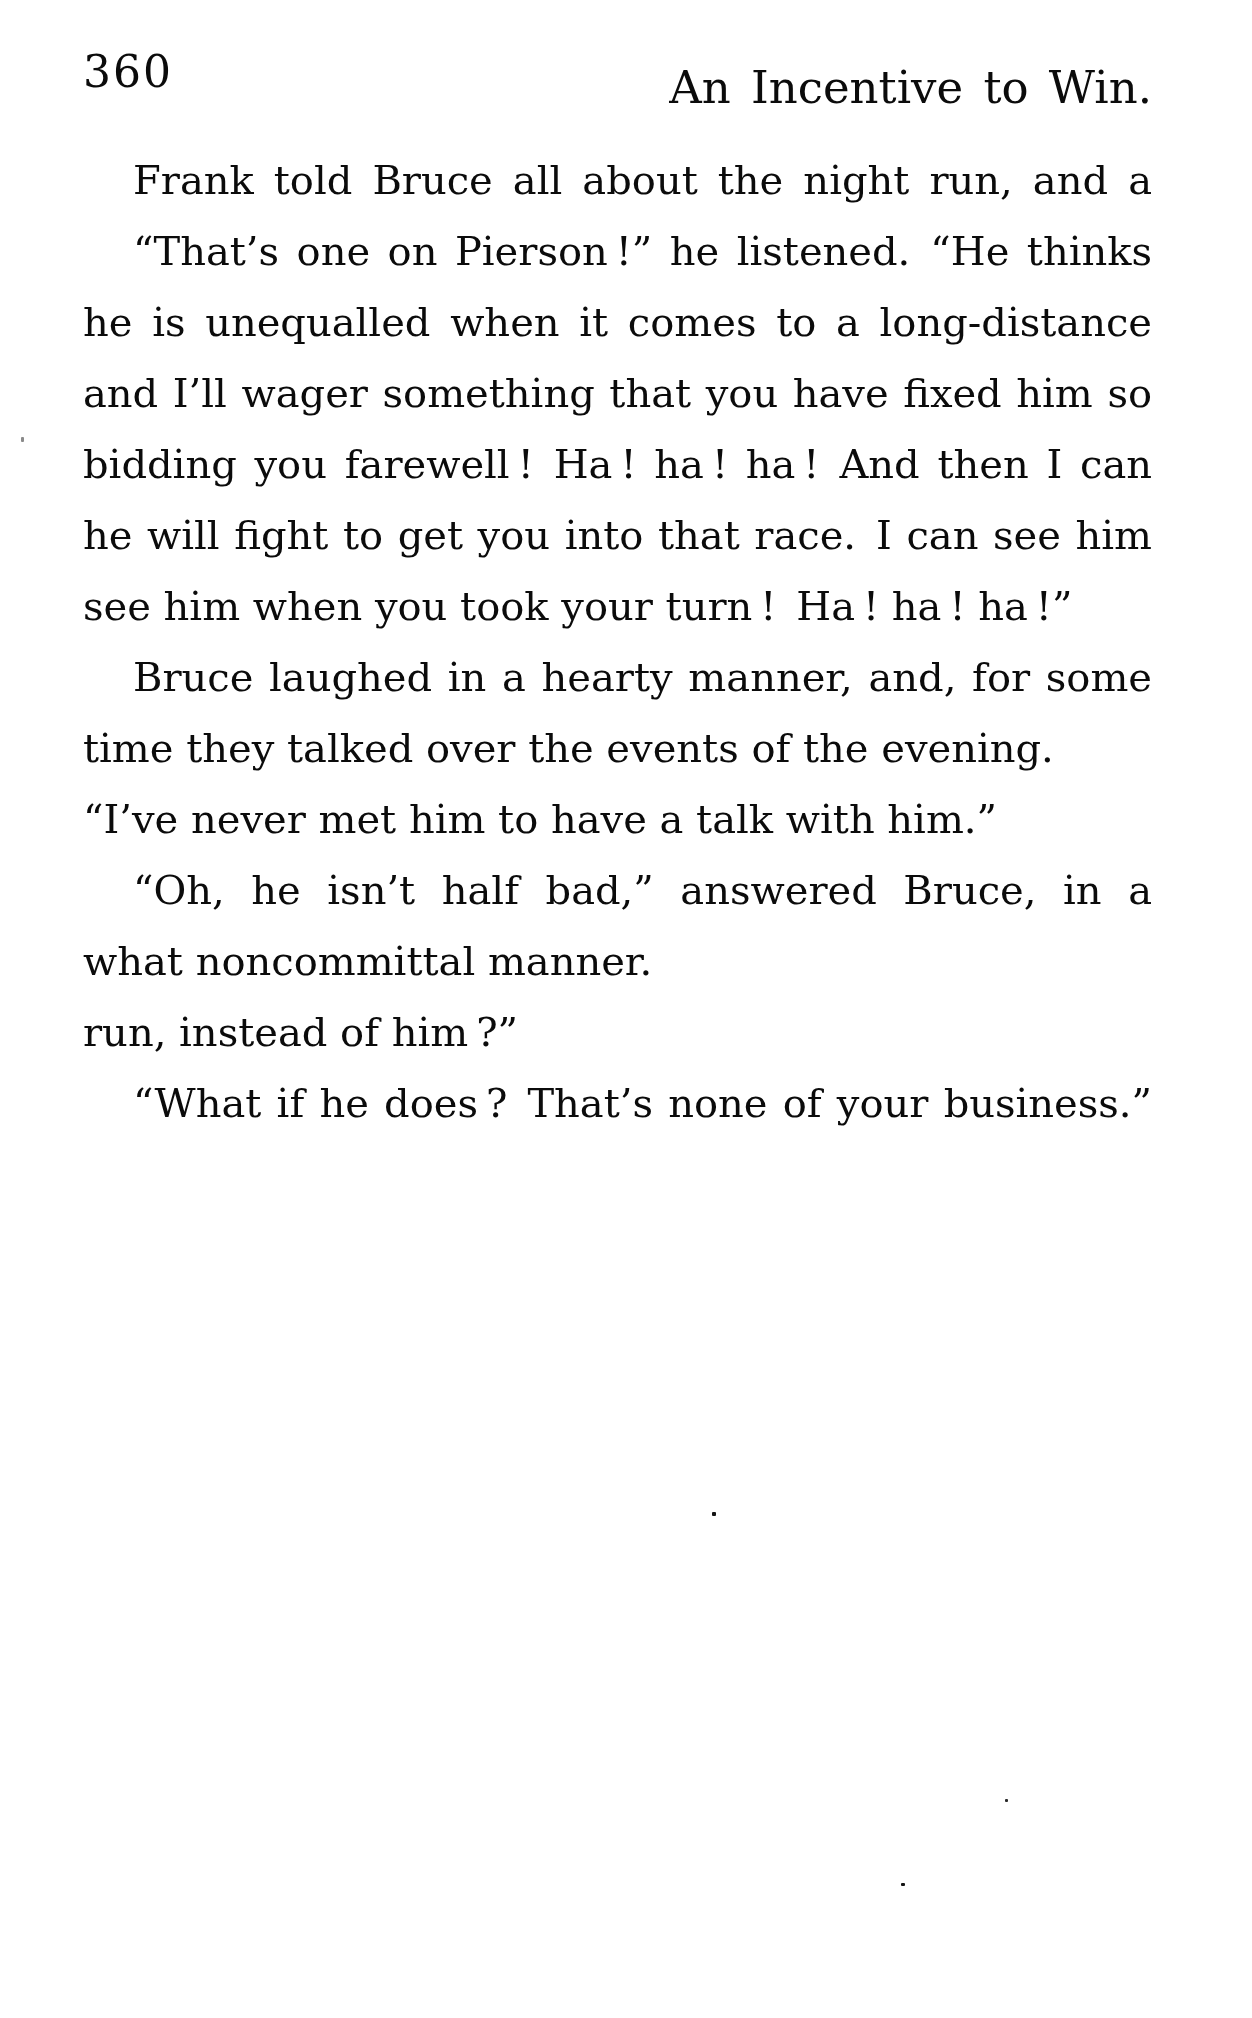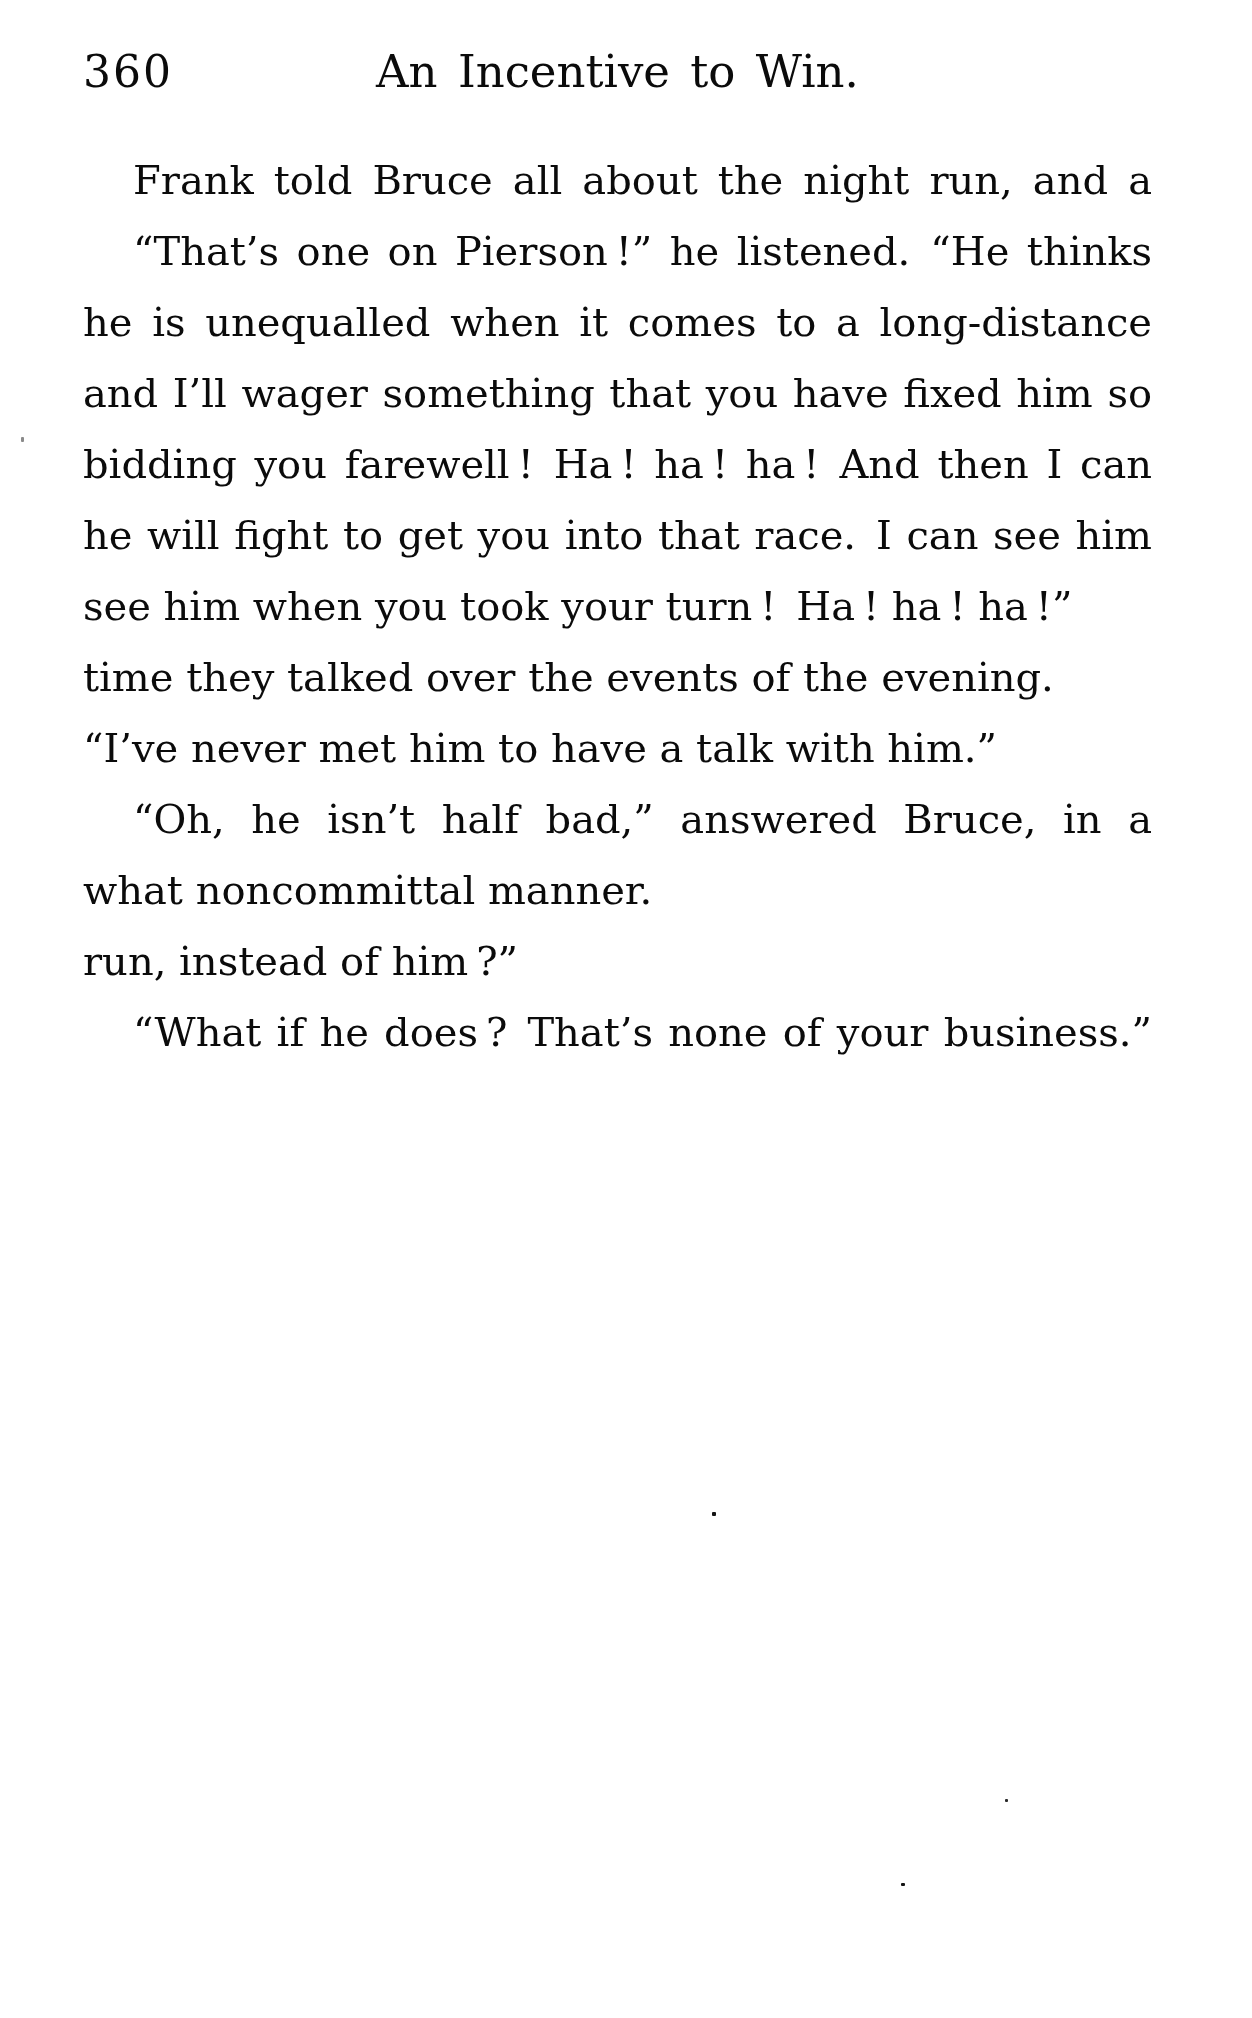--- a/index.html
+++ b/index.html
@@ -25,22 +25,22 @@
     left: 0;
     top: 4px;
     font-size: 44px;
     line-height: 48px;
     letter-spacing: 2px;
   }
   .running-title {
     position: absolute;
     left: 0;
     width: 100%;
-    top: 0;
-    text-align: center;
+    top: 16px;
+    text-align: right;
     font-size: 45px;
     line-height: 56px;
     word-spacing: 6px;
   }
   
   .body-text {
     position: absolute;
     left: 83px;
     top: 145px;
     width: 1069px;
@@ -79,20 +79,21 @@
       </div>
       <div class="paragraph">
         <div class="line j indent">“That’s one on Pierson !” he listened. “He thinks</div>
         <div class="line j">he is unequalled when it comes to a long-distance run,</div>
         <div class="line j">and I’ll wager something that you have fixed him so</div>
         <div class="line j">bidding you farewell ! Ha ! ha ! ha ! And then I can</div>
         <div class="line j">he will fight to get you into that race. I can see him</div>
         <div class="line">see him when you took your turn ! Ha ! ha ! ha !”</div>
       </div>
       <div class="paragraph">
+        <div class="line j indent">Bruce laughed in a hearty manner, and, for some</div>
         <div class="line">time they talked over the events of the evening.</div>
       </div>
       <div class="paragraph">
         <div class="line">“I’ve never met him to have a talk with him.”</div>
       </div>
       <div class="paragraph">
         <div class="line j indent">“Oh, he isn’t half bad,” answered Bruce, in a some-</div>
         <div class="line">what noncommittal manner.</div>
       </div>
       <div class="paragraph">

